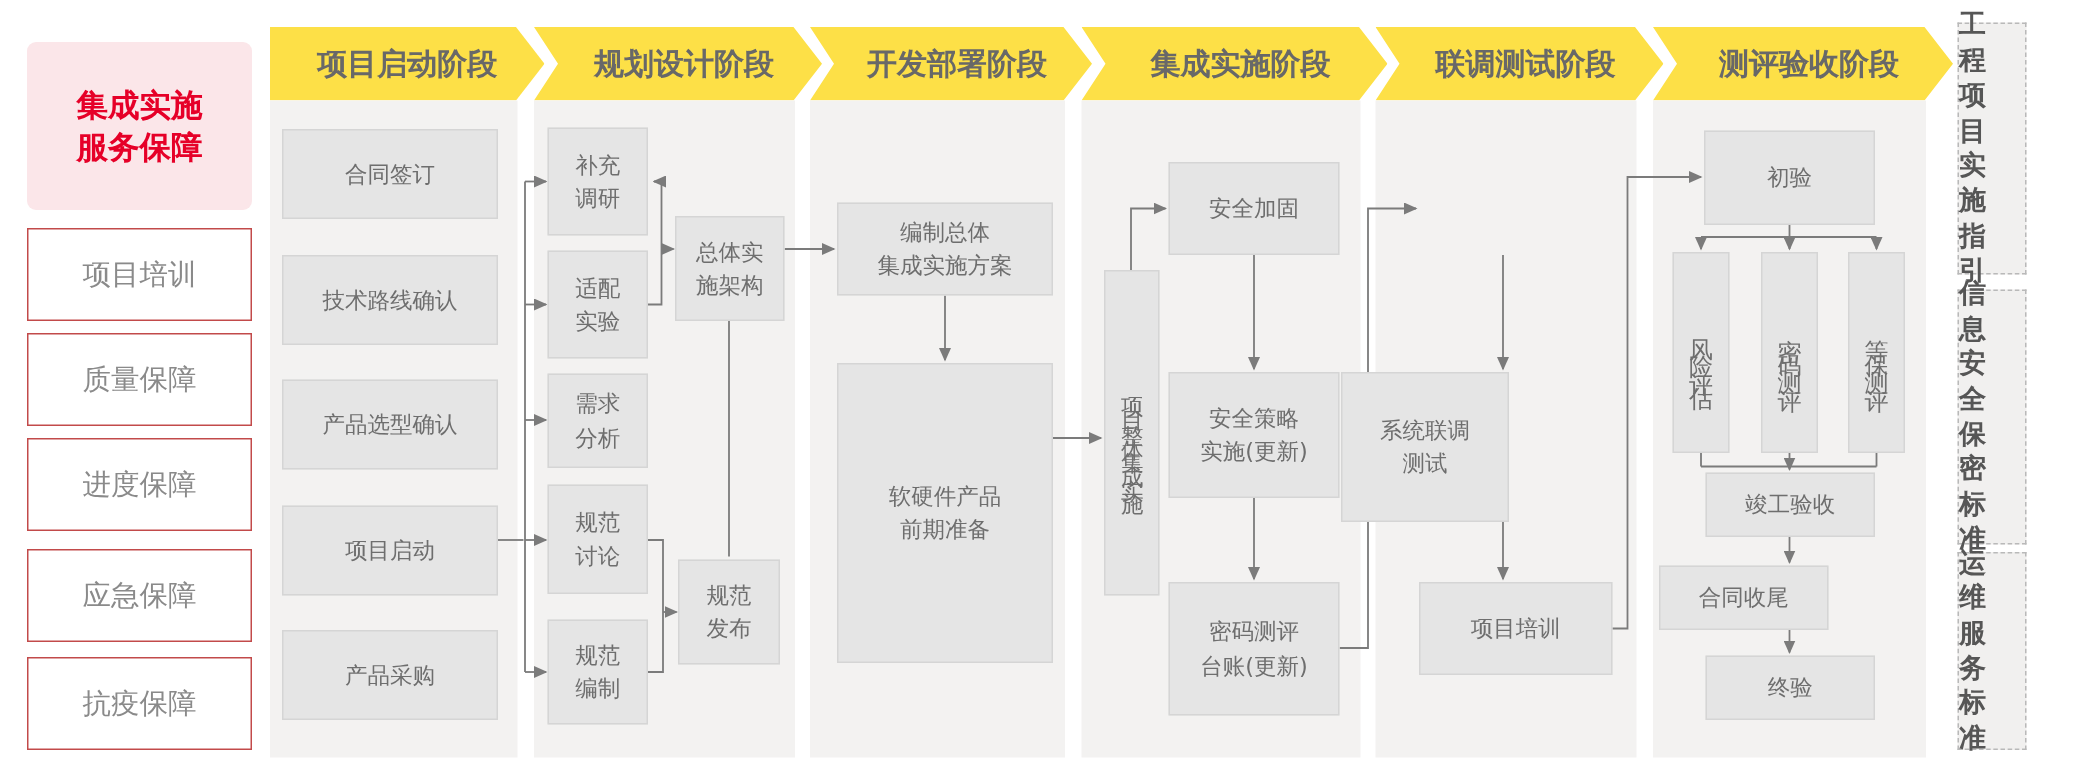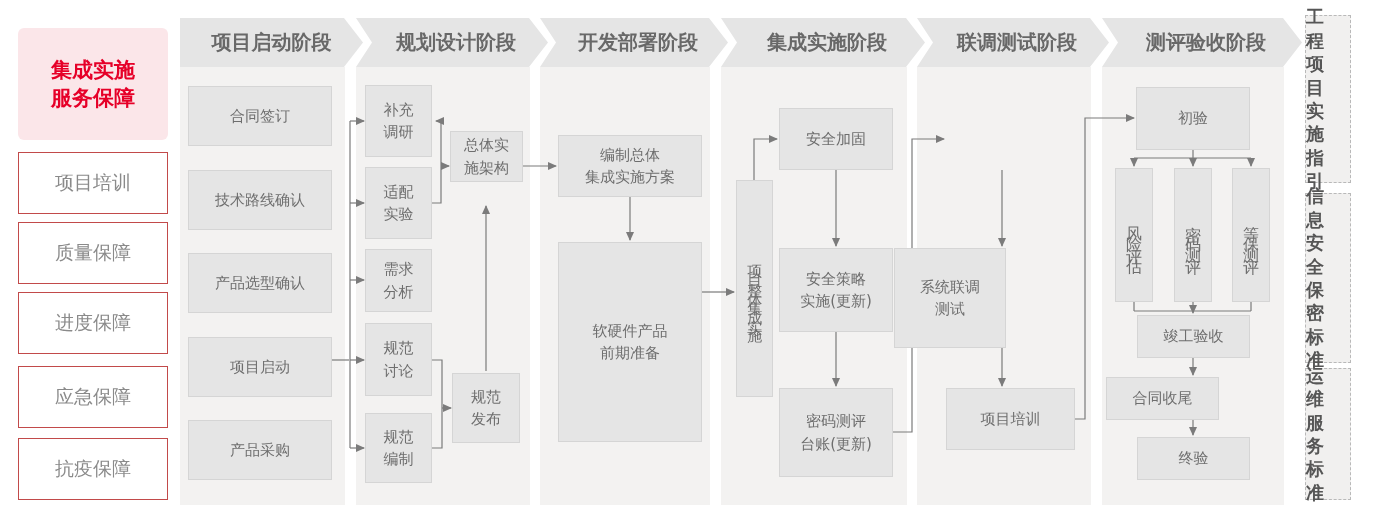--- a/index.html
+++ b/index.html
@@ -16,21 +16,21 @@
   }
   .left-item{
     position:absolute;left:18px;width:150px;height:62px;background:#ffffff;
     border:1px solid #c24a4a;color:#8a8a8a;font-size:19px;
     display:flex;align-items:center;justify-content:center;text-align:center;
     box-sizing:border-box;z-index:3;
   }
   
   .col-body{position:absolute;top:67px;height:438px;background:#f3f2f1;z-index:1;}
   .phase-h{
-    position:absolute;top:18px;height:49px;background:#e5e5e5;color:#686868;
+    position:absolute;top:18px;height:49px;background:#fde047;color:#686868;
     font-weight:bold;font-size:20px;display:flex;align-items:center;justify-content:center;
     z-index:2;padding-left:8px;box-sizing:border-box;
     clip-path:polygon(0 0,calc(100% - 19px) 0,100% 50%,calc(100% - 19px) 100%,0 100%,16px 50%);
   }
   .phase-h.first{clip-path:polygon(0 0,calc(100% - 19px) 0,100% 50%,calc(100% - 19px) 100%,0 100%);padding-left:0;}
   
   .node{
     position:absolute;background:#e5e5e5;border:1px solid #d5d5d5;color:#6e6e6e;
     font-size:15px;line-height:1.5;display:flex;align-items:center;justify-content:center;
     text-align:center;white-space:pre-line;box-sizing:border-box;z-index:3;
@@ -125,21 +125,21 @@
   <div class="node" style="left:365px;top:85px;width:67px;height:72px">补充
 调研</div>
   <div class="node" style="left:365px;top:167px;width:67px;height:72px">适配
 实验</div>
   <div class="node" style="left:365px;top:249px;width:67px;height:63px">需求
 分析</div>
   <div class="node" style="left:365px;top:323px;width:67px;height:73px">规范
 讨论</div>
   <div class="node" style="left:365px;top:413px;width:67px;height:70px">规范
 编制</div>
-  <div class="node" style="left:450px;top:131px;width:73px;height:51px">总体实
+  <div class="node" style="left:450px;top:144px;width:73px;height:70px">总体实
 施架构</div>
   <div class="node" style="left:452px;top:373px;width:68px;height:70px">规范
 发布</div>
 
   <div class="node" style="left:558px;top:135px;width:144px;height:62px">编制总体
 集成实施方案</div>
   <div class="node" style="left:558px;top:242px;width:144px;height:200px">软硬件产品
 前期准备</div>
 
   <div class="node vert" style="left:736px;top:180px;width:37px;height:217px">项目整体集成实施</div>

